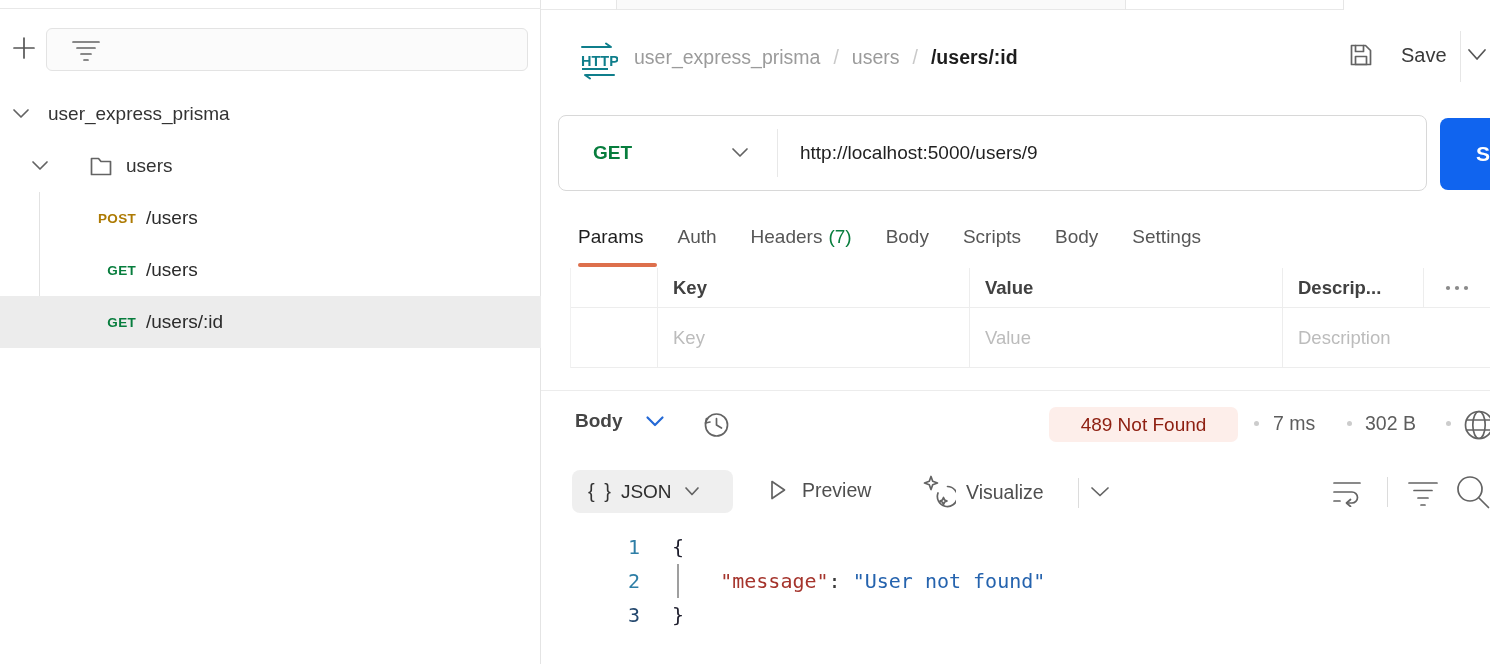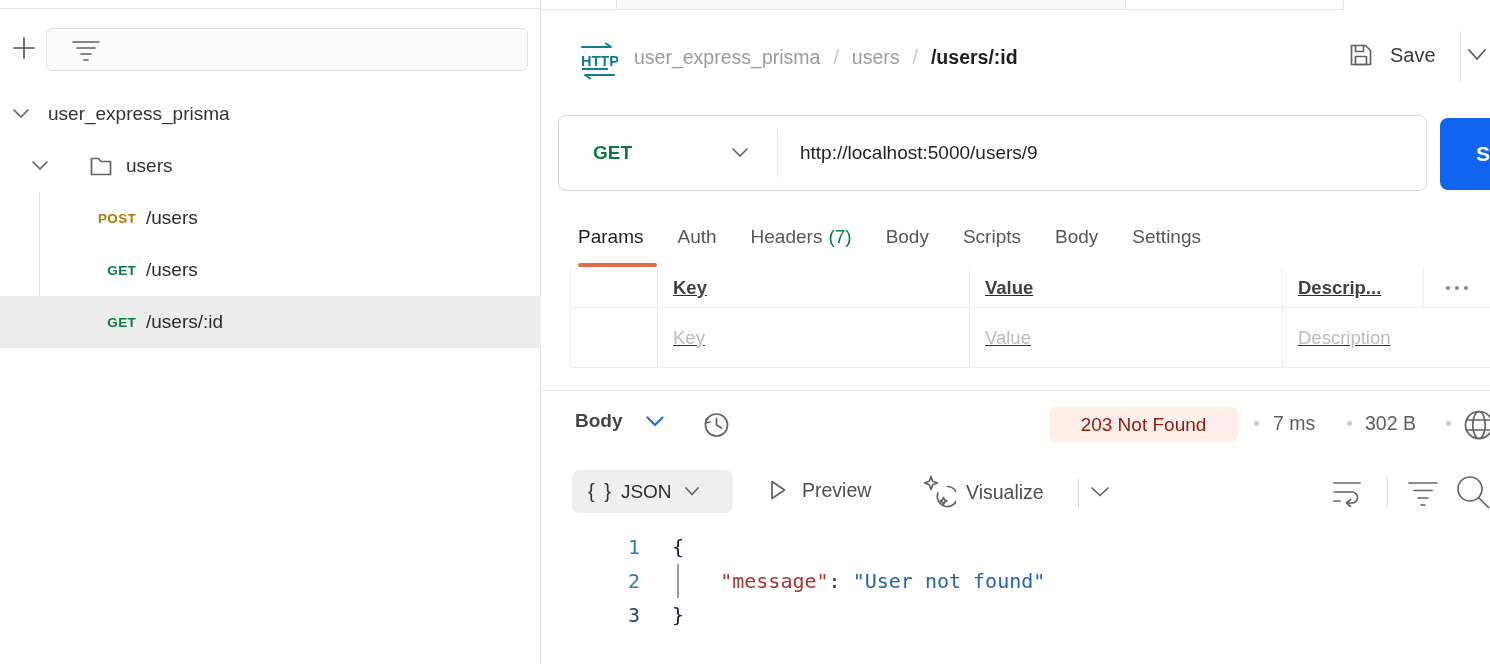--- a/index.html
+++ b/index.html
@@ -36,21 +36,21 @@
   #tab-strip .bline { position:absolute; left:0; top:9px; width:802px; height:1px; background:#e8e8e8; }
   #tab-strip .vd { position:absolute; top:0; width:1px; height:10px; background:#e6e6e6; }
 
   
   #http-badge { position:absolute; left:578px; top:40px; }
   #breadcrumb { position:absolute; left:634px; top:44px; height:26px; display:flex; align-items:center;
     font-size:19.5px; color:#9b9b9b; }
   #breadcrumb .sep { margin:0 13px; color:#c9c9c9; }
   #breadcrumb .crumb { cursor:pointer; }
   #breadcrumb .current { color:#1d1d1d; font-weight:bold; }
-  #save-btn { position:absolute; left:1348px; top:42px; display:flex; align-items:center; gap:16px;
+  #save-btn { position:absolute; left:1348px; top:42px; display:flex; align-items:center; gap:27px;
     font-size:20px; color:#3a3a3a; cursor:pointer;justify-content:center; }
   #save-divider { position:absolute; left:1460px; top:31px; width:1px; height:51px; background:#e6e6e6; }
   #save-more { position:absolute; left:1466px; top:48px; cursor:pointer; }
 
   
   #url-bar { position:absolute; left:558px; top:115px; width:869px; height:76px;
     border:1px solid #d8d8d8; border-radius:8px; background:#fff; display:flex; align-items:stretch; }
   #method-select { width:218px; display:flex; align-items:center; cursor:pointer; }
   #method-select .method-label { margin-left:34px; font-size:19px; font-weight:bold; color:var(--method-get); }
   #method-select .chev { margin-left:auto; margin-right:28px; }
@@ -64,21 +64,21 @@
   #req-tabs { position:absolute; left:578px; top:226px; display:flex; gap:34px; font-size:19px; color:#565656; }
   #req-tabs .tab { cursor:pointer; display:flex; gap:6px; }
   #req-tabs .tab.active { color:#1e1e1e; }
   #req-tabs .count { color:var(--method-get); }
   #tab-underline { position:absolute; left:578px; top:263px; width:79px; height:4px;
     border-radius:2px; background:var(--accent-orange); }
 
   
   #params-table { position:absolute; left:570px; top:268px; width:920px;
     border-left:1px solid #f1f1f1; }
-  .ptr { display:grid; grid-template-columns:87px 312px 313px 141px 1fr;text-decoration:underline; }
+  .ptr { display:grid; grid-template-columns:87px 312px 313px 141px 1fr; }
   .ptc { border-bottom:1px solid #ededed; display:flex; align-items:center; padding-left:15px; }
   .hdr .ptc { height:40px; font-size:18.5px; font-weight:bold; color:#414141; }
   .bdy .ptc { height:60px; font-size:18.5px; color:#bcbcbc; }
   .br { border-right:1px solid #ededed; }
   .ptc.actions { justify-content:center; padding-left:0; cursor:pointer; }
   .bdy .span2 { grid-column:4 / 6; }
 
   
   #splitter { position:absolute; left:541px; top:390px; width:949px; height:1px; background:#ececec; }
 
@@ -325,21 +325,21 @@
   <div id="resp-history">
     <svg width="32" height="32" viewBox="0 0 32 32">
         <g class="ic">
           <circle cx="16.5" cy="16" r="11"></circle>
           <path d="M16.5 9.5V16l5 3"></path>
           <path d="M6.5 9.5 5.5 14l4.5-1"></path>
         </g>
       </svg>
   </div>
 
-  <div id="status-badge">203 Not Found</div>
+  <div id="status-badge">489 Not Found</div>
   <div class="meta-dot" style="left:1254px"></div>
   <div id="resp-time">7 ms</div>
   <div class="meta-dot" style="left:1347px"></div>
   <div id="resp-size">302 B</div>
   <div class="meta-dot" style="left:1446px"></div>
   <div id="globe-ic">
     <svg width="34" height="34" viewBox="0 0 34 34">
         <g class="ic">
           <circle cx="17" cy="17" r="13.5"></circle>
           <ellipse cx="17" cy="17" rx="6.2" ry="13.5"></ellipse>

